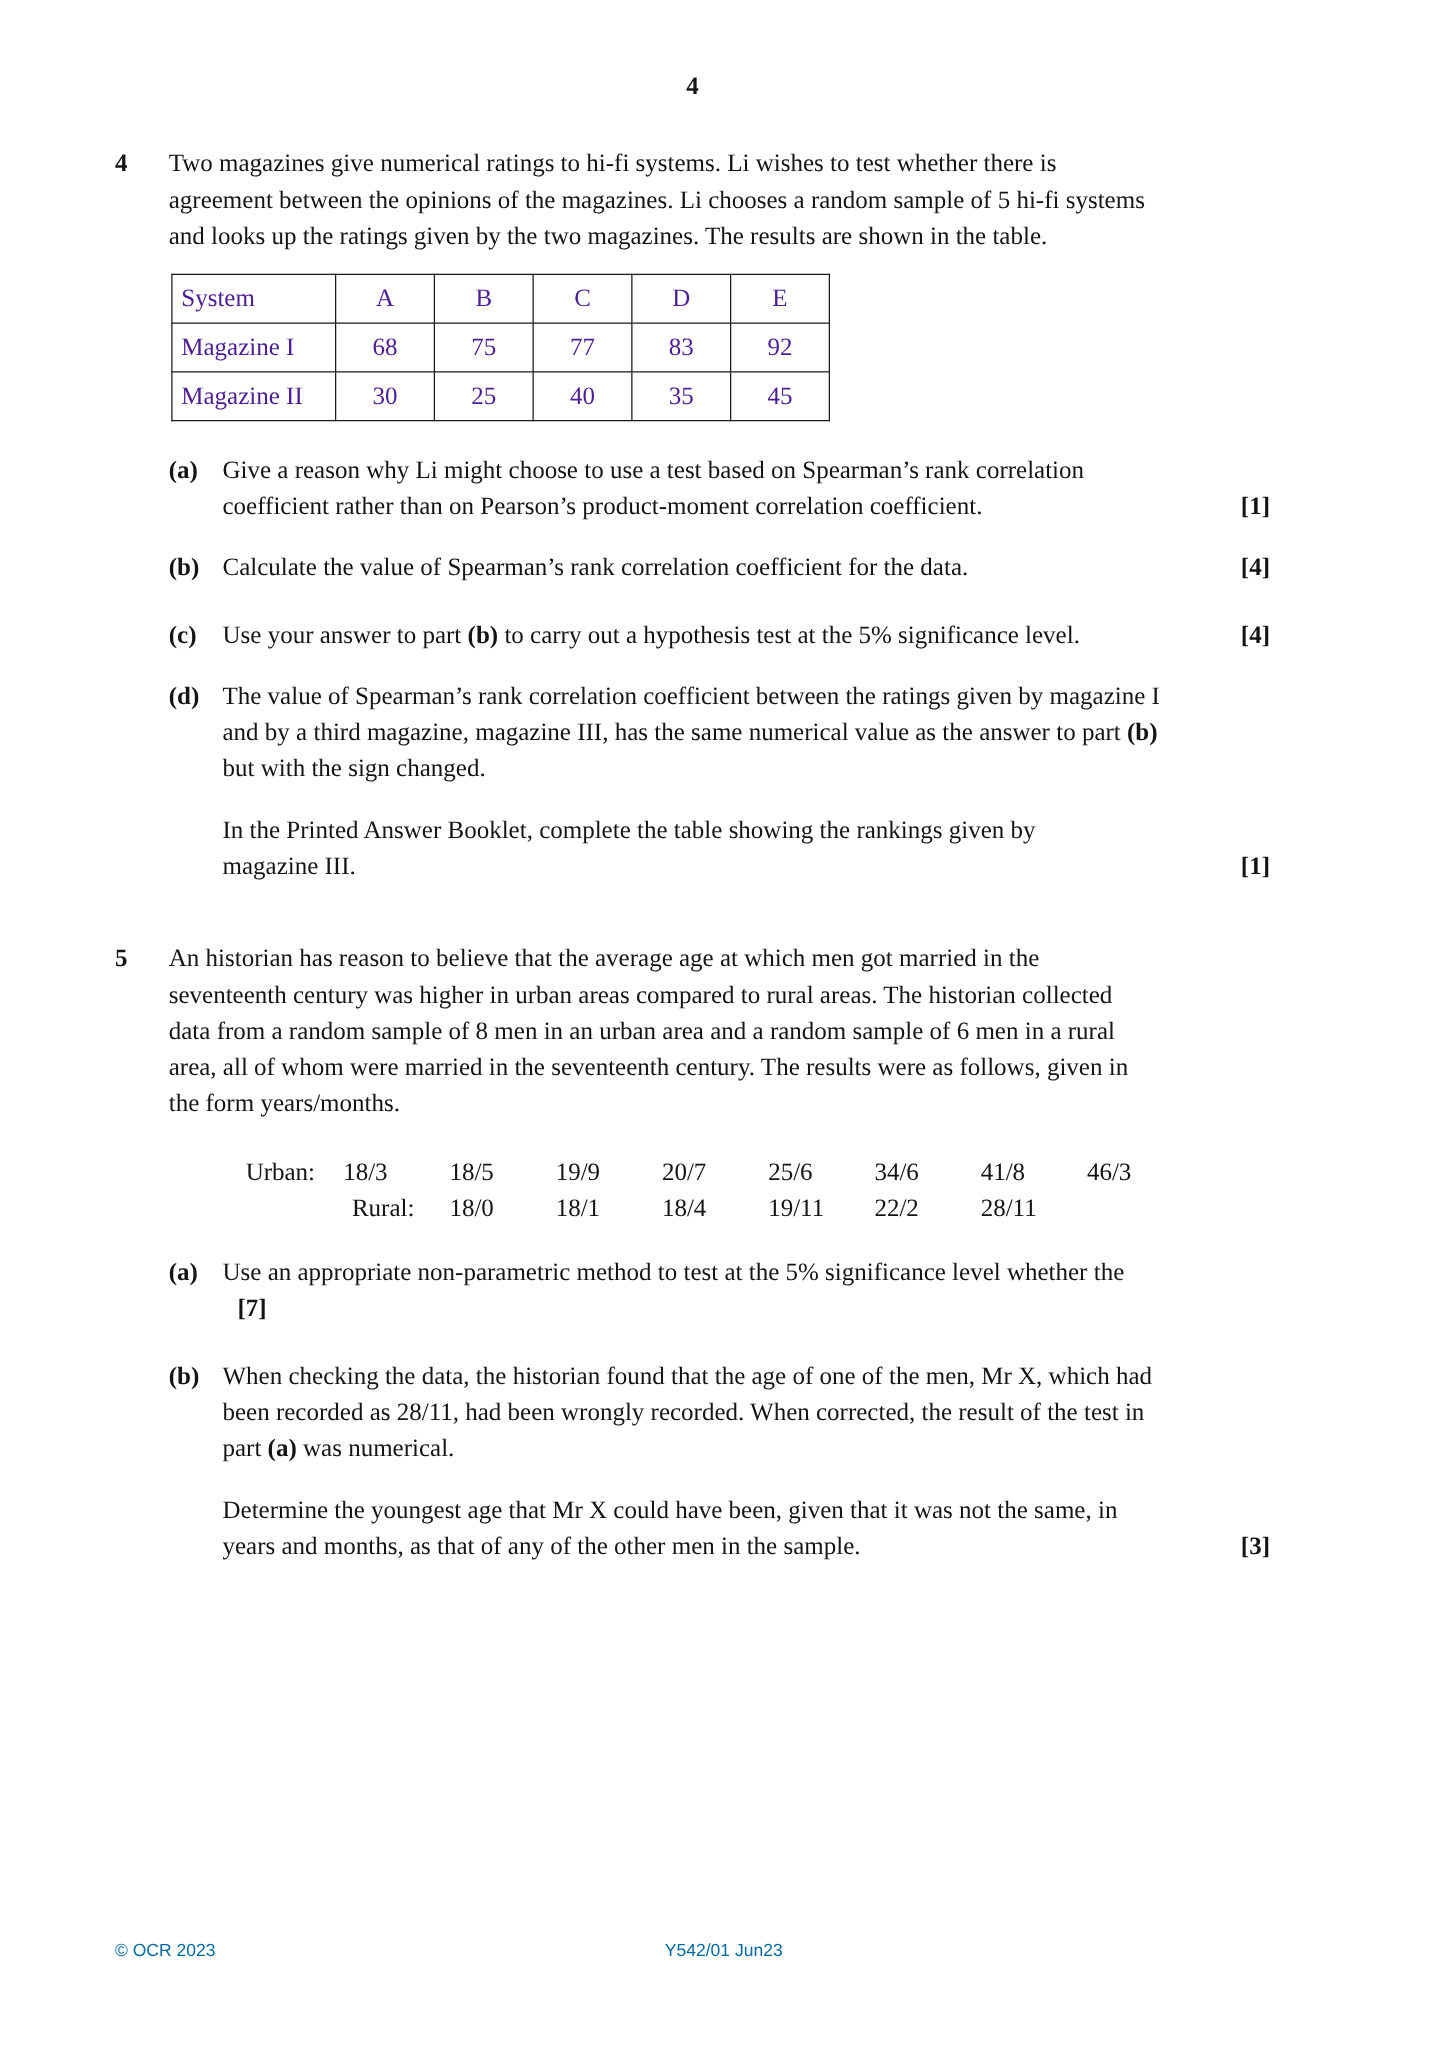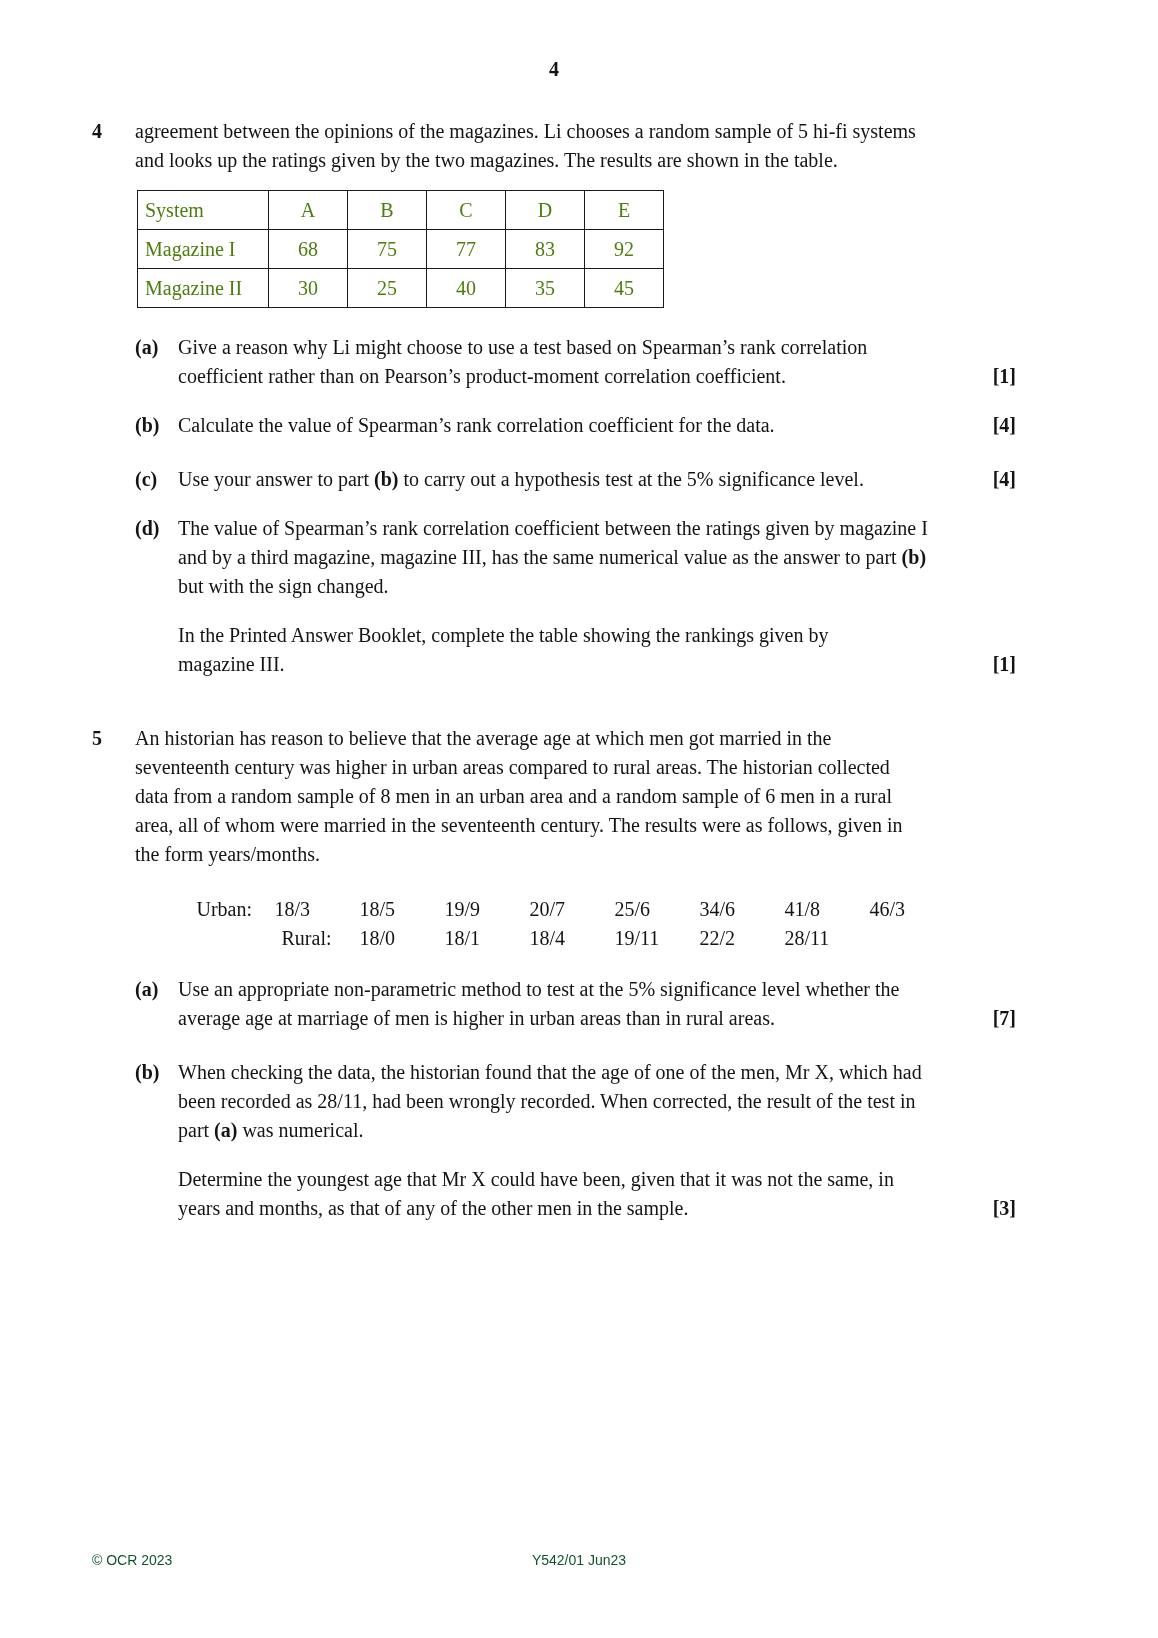--- a/index.html
+++ b/index.html
@@ -17,52 +17,53 @@
   .qnum { font-weight:bold; width:43px; flex-shrink:0; line-height:29px; }
   .qbody { flex:1; min-width:0; }
   .line { line-height:29px; white-space:nowrap; }
   .lineflex { display:flex; justify-content:space-between; line-height:29px; white-space:nowrap; }
   .marks { font-weight:bold; margin-left:12px; }
 
   table.ratings { border-collapse:collapse; margin:15px 0 0 2px; }
   table.ratings td {
     border:1px solid #1a1a1a; height:39px;
     text-align:center; vertical-align:middle;
-    width:79px; font-size:20px; color:#4d7c0f;
+    width:79px; font-size:20px; color:#4c1d95;
   }
   table.ratings td.lab { width:131px; text-align:left; padding-left:7px; }
 
   .part { display:flex; margin-top:25px; }
   .part.tight { margin-top:20px; }
   .plabel { font-weight:bold; width:43px; flex-shrink:0; line-height:29px; }
   .pbody { flex:1; min-width:0; }
   .followup { margin-top:20px; }
 
   .q5 { margin-top:45px; }
   .datarows { margin-top:26px; }
   .datarow { display:flex; line-height:29px; white-space:nowrap;justify-content:center; }
   .dlabel { width:78px; flex-shrink:0; }
   .dval { width:85px; flex-shrink:0; }
 
   .footer {
     position:absolute; left:92px; right:92px; top:1552px;
-    font-family:"Liberation Sans", sans-serif; font-size:14px; color:#14532d;
+    font-family:"Liberation Sans", sans-serif; font-size:14px; color:#0369a1;
   }
   .footer .code { position:absolute; left:50%; transform:translateX(-50%); top:0; }
 </style>
 </head>
 <body>
 
 <div class="content">
 
   <div class="pagenum">4</div>
 
   <section class="question">
     <div class="qnum">4</div>
     <div class="qbody">
+      <div class="line">Two magazines give numerical ratings to hi-fi systems. Li wishes to test whether there is</div>
       <div class="line">agreement between the opinions of the magazines. Li chooses a random sample of 5 hi-fi systems</div>
       <div class="line">and looks up the ratings given by the two magazines. The results are shown in the table.</div>
 
       <table class="ratings">
         <tbody>
             <tr>
           <td class="lab">System</td>
           <td>A</td>
           <td>B</td>
           <td>C</td>
@@ -167,21 +168,20 @@
           <span class="dval">22/2</span>
           <span class="dval">28/11</span>
         </div>
       </div>
 
       <div class="part" style="margin-top:22px">
         <div class="plabel">(a)</div>
         <div class="pbody">
           <div class="line">Use an appropriate non-parametric method to test at the 5% significance level whether the</div>
           <div class="lineflex">
-            <span>average age at marriage of men is higher in urban areas than in rural areas.</span>
             <span class="marks">[7]</span>
           </div>
         </div>
       </div>
 
       <div class="part">
         <div class="plabel">(b)</div>
         <div class="pbody">
           <div class="line">When checking the data, the historian found that the age of one of the men, Mr X, which had</div>
           <div class="line">been recorded as 28/11, had been wrongly recorded. When corrected, the result of the test in</div>

